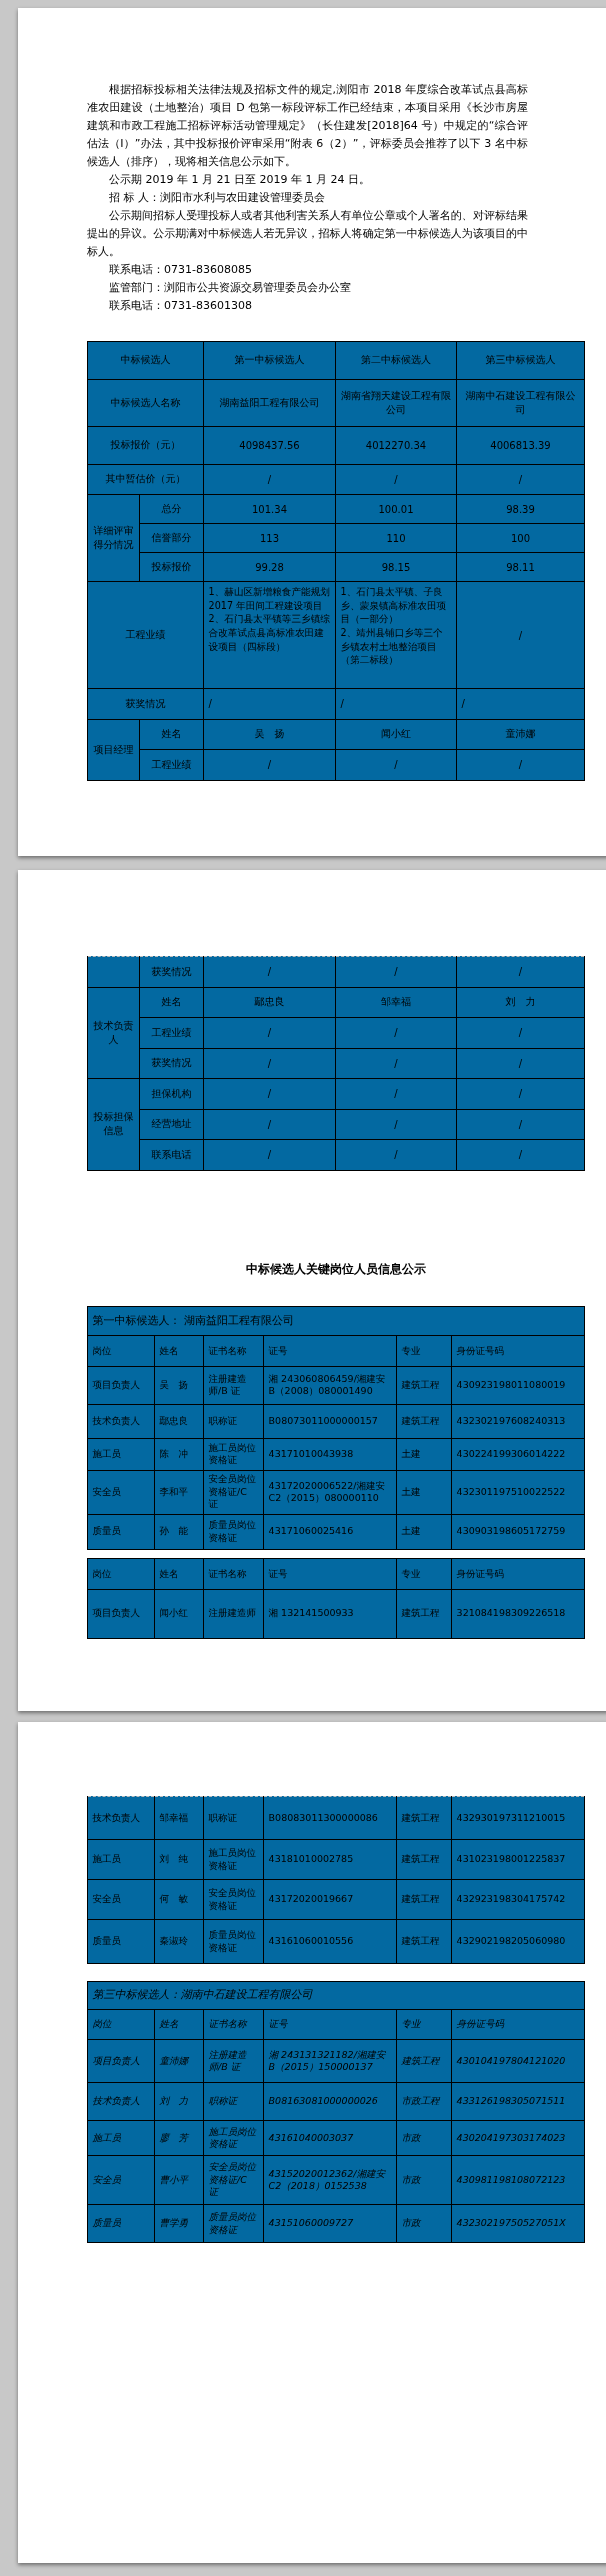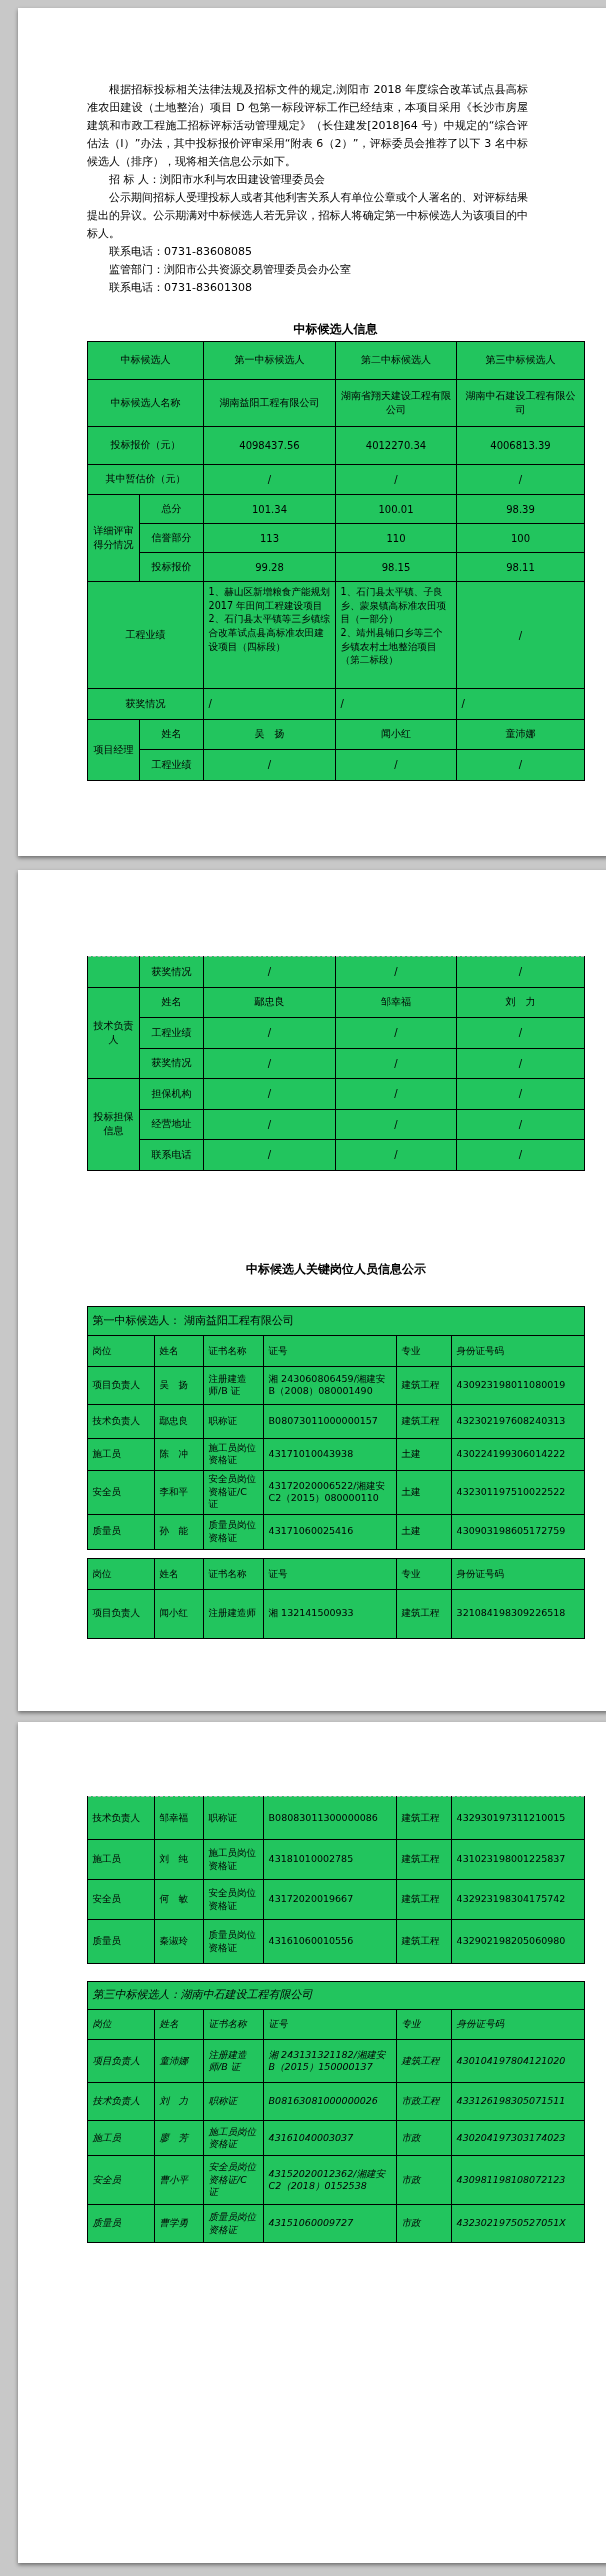--- a/index.html
+++ b/index.html
@@ -8,21 +8,21 @@
   #page1{top:7.6px;height:848px;}
   #page2{top:870px;height:841px;}
   #page3{top:1722px;height:841px;}
 
   .intro{position:absolute;left:69px;top:73px;width:441px;font-size:11px;line-height:18px;text-align:justify;}
   .intro p{margin:0;text-indent:2em;}
   .doc-title{position:absolute;left:69px;width:497px;text-align:center;font-weight:bold;font-size:12px;}
   #t1-title{top:313px;}
   #sec-title{top:391px;width:498px;}
 
-  table{border-collapse:collapse;table-layout:fixed;position:absolute;left:69px;background:#22c55e;}
+  table{border-collapse:collapse;table-layout:fixed;position:absolute;left:69px;background:#0369a1;}
   td{border:0.8px solid #000;padding:1.5px 4.6px;overflow:hidden;font-size:10px;vertical-align:middle;word-wrap:break-word;}
 
   .t-main{top:333px;width:497px;border:1.5px solid #000;}
   .t-main td{text-align:center;}
   .t-main td.long{text-align:left;white-space:pre-line;font-size:9.6px;line-height:1.42;vertical-align:top;padding-top:3.1px;}
   .t-main td.left{text-align:left;}
 
   .t-cont{top:86px;width:497px;border:1.5px solid #000;border-top:none;}
   .t-cont td{text-align:center;}
   .t-cont tr:first-child td{border-top:1.5px dashed #bdbdbd;}
@@ -37,28 +37,28 @@
   #tableC{top:259px;font-style:italic;}
 </style>
 </head>
 <body>
 
 <div id="canvas">
 
   <div class="page" id="page1">
     <div class="intro">
       <p>根据招标投标相关法律法规及招标文件的规定,浏阳市 2018 年度综合改革试点县高标准农田建设（土地整治）项目 D 包第一标段评标工作已经结束，本项目采用《长沙市房屋建筑和市政工程施工招标评标活动管理规定》（长住建发[2018]64 号）中规定的“综合评估法（Ⅰ）”办法，其中投标报价评审采用“附表 6（2）”，评标委员会推荐了以下 3 名中标候选人（排序），现将相关信息公示如下。</p>
+      <p>公示期 2019 年 1 月 21 日至 2019 年 1 月 24 日。</p>
       <p>招 标 人：浏阳市水利与农田建设管理委员会</p>
       <p>公示期间招标人受理投标人或者其他利害关系人有单位公章或个人署名的、对评标结果提出的异议。公示期满对中标候选人若无异议，招标人将确定第一中标候选人为该项目的中标人。</p>
       <p>联系电话：0731-83608085</p>
       <p>监管部门：浏阳市公共资源交易管理委员会办公室</p>
       <p>联系电话：0731-83601308</p>
     </div>
 
-    <div class="doc-title" id="t1-title">中标候选人信息</div>
 
     <table class="t-main">
       <colgroup>
           <col style="width:52px">
           <col style="width:64px">
           <col style="width:132px">
           <col style="width:121px">
           <col style="width:128px">
         </colgroup>
       <tbody>

